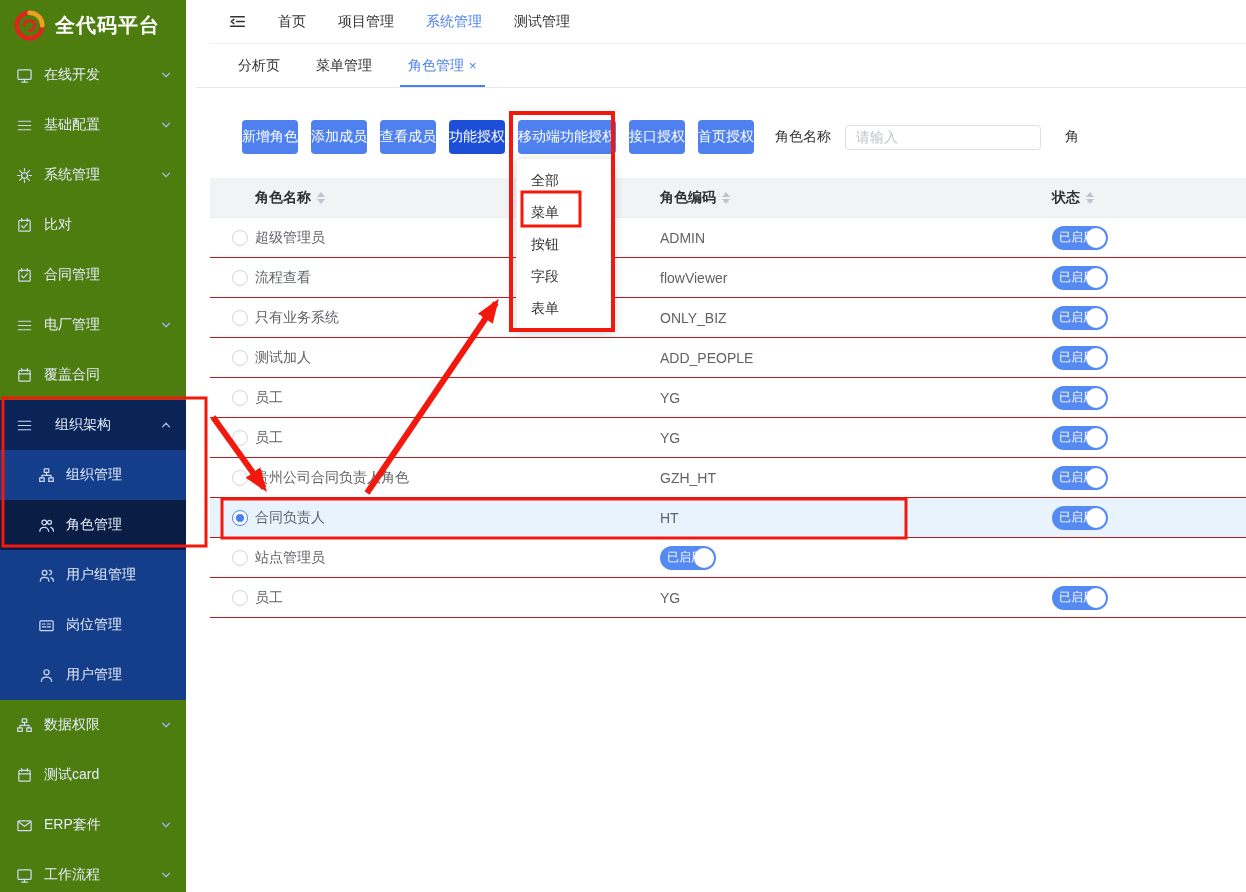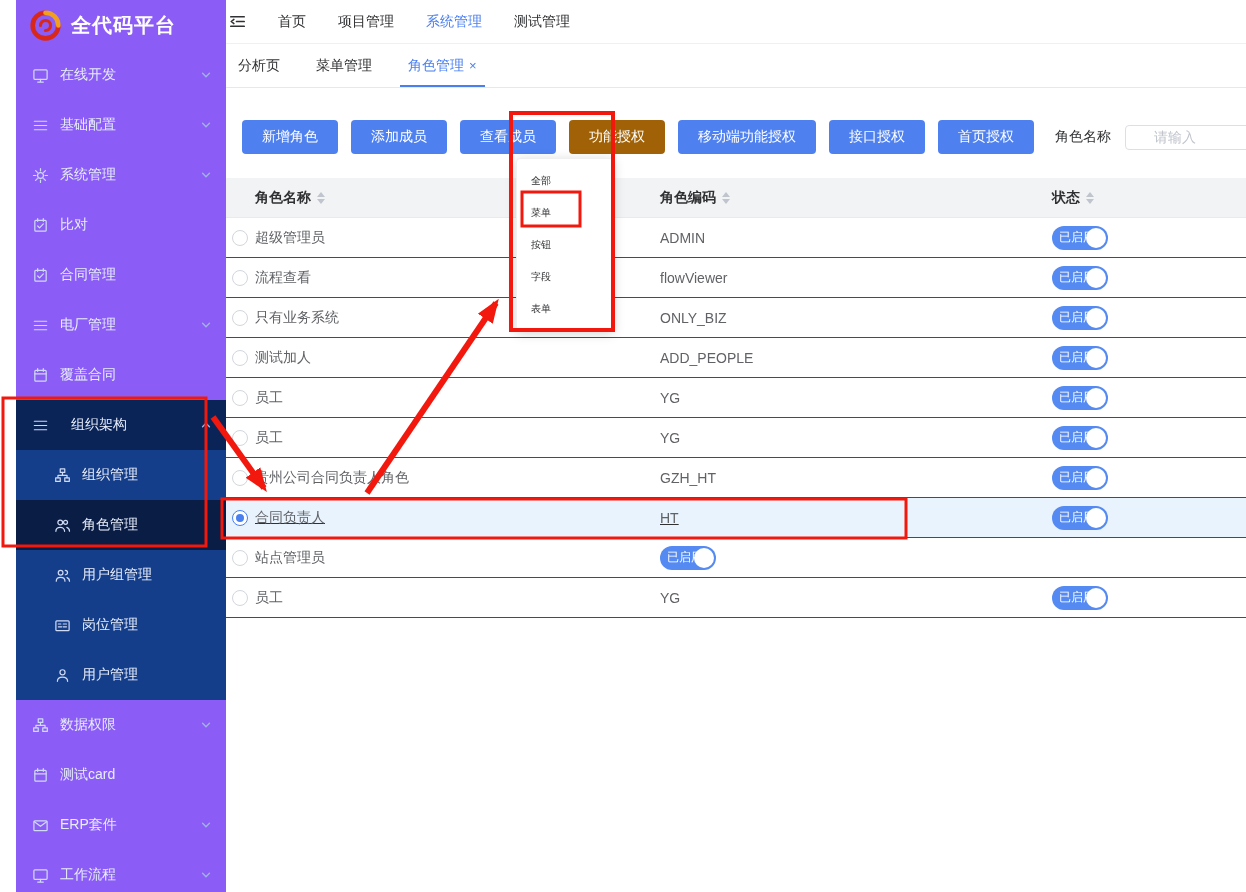--- a/index.html
+++ b/index.html
@@ -3,21 +3,21 @@
 <meta charset="utf-8">
 <style>
   * { box-sizing: border-box; margin: 0; padding: 0; }
   html,body { width:1246px; height:892px; }
   body {
     position: relative; overflow: hidden; background:#fff;
     font-family:"Liberation Sans","DejaVu Sans",sans-serif;
     font-size:14px; color:#303133;
   }
   
-  .sidebar { position:absolute; left:16px; top:0; width:210px; height:892px; background:#8b5cf6; z-index:10; }
+  .sidebar { position:absolute; left:0; top:0; width:186px; height:892px; background:#4d7c0f; z-index:10; }
   .logo-row { height:50px; display:flex; align-items:center; padding-left:13px; gap:9px; }
   .logo-title { color:#fff; font-size:20px; font-weight:600; letter-spacing:1px; white-space:nowrap; }
   .menu-item { height:50px; display:flex; align-items:center; padding:0 14px 0 16px; color:#e7edfb; cursor:pointer; white-space:nowrap; }
   .menu-item .mi-icon { width:17px; height:17px; margin-right:11px; display:inline-flex; color:#cfdaf5; flex:0 0 auto; }
   .menu-item .mi-label { flex:1 1 auto; font-size:14px; }
   .menu-item .mi-chevron { width:12px; height:12px; color:#9fb4e4; display:inline-flex; }
   .menu-item.parent-open { background:#0a2458;gap:11px; }
   .submenu { background:#153e8a; }
   .submenu .menu-item { padding-left:38px; }
   .submenu .menu-item.active { background:#0a1d44; }
@@ -28,50 +28,50 @@
   .topnav-item.active { color:#4a7ff0; }
   
   .tabbar { position:absolute; left:196px; top:44px; right:0; height:44px; background:#fff; border-bottom:1px solid #e6e8eb; display:flex; align-items:stretch; padding-left:24px; z-index:5; }
   .tab { display:flex; align-items:center; padding:0 18px; cursor:pointer; color:#303133; position:relative; }
   .tab.active { color:#4a7ff0; }
   .tab.active::after { content:""; position:absolute; left:10px; right:10px; bottom:0; height:2px; background:#4a7ff0; }
   .tab .tab-close { margin-left:5px; font-size:13px; color:#4a7ff0; }
   
   .content { position:absolute; left:210px; top:88px; right:0; bottom:0; background:#fff; }
   .toolbar { display:flex; align-items:center; margin:32px 0 0 32px; }
-  .btn { height:34px; padding:0 20px; margin-right:13px; background:#4e80f0; color:#fff; font-size:14px; border:none; border-radius:4px; cursor:pointer; display:inline-flex; align-items:center; white-space:nowrap; font-family:inherit; }
-  .btn.lite { background:#a16207; }
+  .btn { height:34px; padding:0 0; margin-right:13px; background:#4e80f0; color:#fff; font-size:14px; border:none; border-radius:4px; cursor:pointer; display:inline-flex; align-items:center; white-space:nowrap; font-family:inherit; }
+  .btn.lite { background:#1d4ed8; }
   .filter-label { margin-left:8px; color:#303133; white-space:nowrap; }
-  .filter-input { width:196px; height:25px; margin-left:14px; border:1px solid #dcdfe6; border-radius:4px; padding:0 28px; font-size:14px; font-family:inherit; color:#303133; outline:none; }
+  .filter-input { width:196px; height:25px; margin-left:14px; border:1px solid #dcdfe6; border-radius:4px; padding:0 10px; font-size:14px; font-family:inherit; color:#303133; outline:none; }
   .filter-input::placeholder { color:#c0c4cc; }
   .filter-label-cut { margin-left:24px; color:#303133; white-space:nowrap; }
   
   .table { margin-top:24px; }
   .trow { display:flex; align-items:center; height:40px; border-bottom:1px solid #b91c1c; }
   .thead { background:#f2f3f5; font-weight:bold; border-bottom:1px solid #e8eaee; }
-  .trow.selected { background:#e8f3fe;text-decoration:underline; }
+  .trow.selected { background:#e8f3fe; }
   .cell-radio { flex:0 0 45px; padding-left:22px; display:flex; align-items:center; }
   .cell-name { flex:0 0 405px; }
   .cell-code { flex:0 0 392px; color:#606266; }
   .thead .cell-code, .thead .cell-name, .thead .cell-status { color:#303133; }
   .cell-status { flex:1 1 auto; }
   .trow:not(.thead) .cell-name { color:#606266; }
   .radio { width:16px; height:16px; border-radius:50%; border:1px solid #d2d6de; background:#fff; display:inline-flex; align-items:center; justify-content:center; }
   .radio.checked { border:1.5px solid #4a7ff0; }
   .radio.checked::after { content:""; width:8px; height:8px; border-radius:50%; background:#4a7ff0; }
   .carets { display:inline-flex; flex-direction:column; margin-left:6px; vertical-align:middle; }
   .carets i { display:block; width:0; height:0; border-left:4px solid transparent; border-right:4px solid transparent; }
   .carets .cu { border-bottom:5px solid #c0c4cc; margin-bottom:2px; }
   .carets .cd { border-top:5px solid #c0c4cc; }
   .toggle { width:56px; height:24px; border-radius:12px; background:#548af2; display:inline-flex; align-items:center; position:relative; cursor:pointer; }
   .toggle .tg-label { color:#fff; font-size:12px; margin-left:7px; }
   .toggle .tg-knob { position:absolute; right:2px; top:2px; width:20px; height:20px; border-radius:50%; background:#fff; }
   
   .dropdown { position:absolute; left:516px; top:158px; width:98px; background:#fff; border-radius:4px; box-shadow:0 2px 12px rgba(0,0,0,.16); border:1px solid #f0f0f0; padding:6px 0; z-index:40; }
-  .dd-item { height:32px; display:flex; align-items:center; padding-left:14px; font-size:10px; color:#303133; cursor:pointer; }
+  .dd-item { height:32px; display:flex; align-items:center; padding-left:14px; font-size:14px; color:#303133; cursor:pointer; }
   
   .annotations { position:absolute; left:0; top:0; width:1246px; height:892px; z-index:60; pointer-events:none; }
 </style>
 </head>
 <body>
 
 <aside class="sidebar">
   <div class="logo-row">
     <svg viewBox="0 0 36 36" width="33" height="33" fill="none" stroke-linecap="round">
       <path d="M18 4a14 14 0 1 0 14 14" stroke="#d8281c" stroke-width="5"></path>

